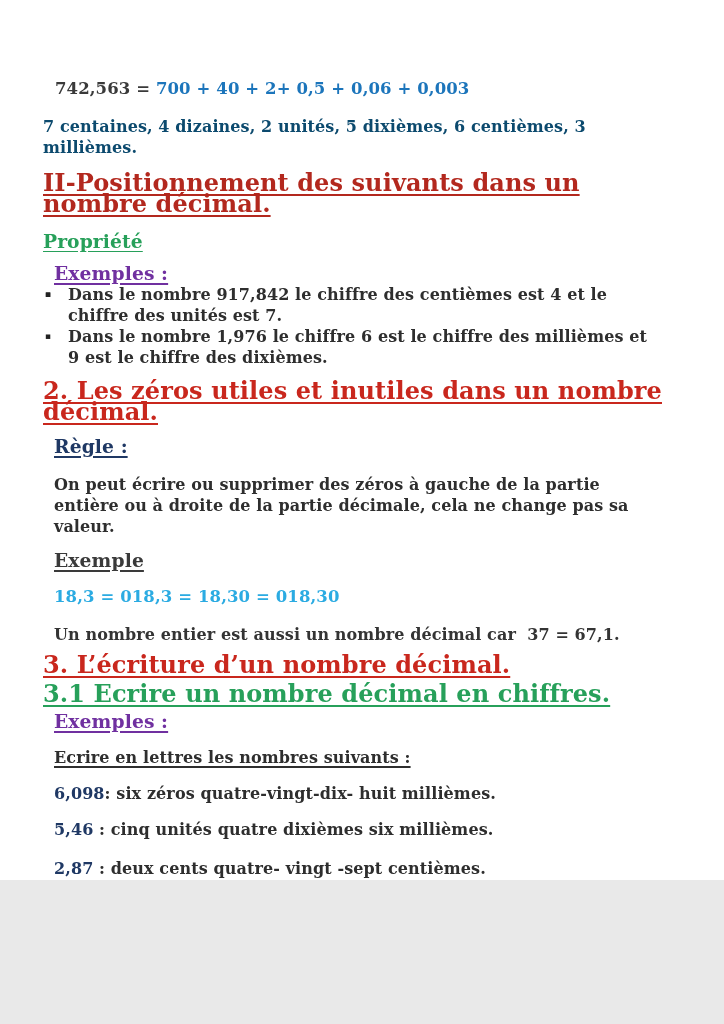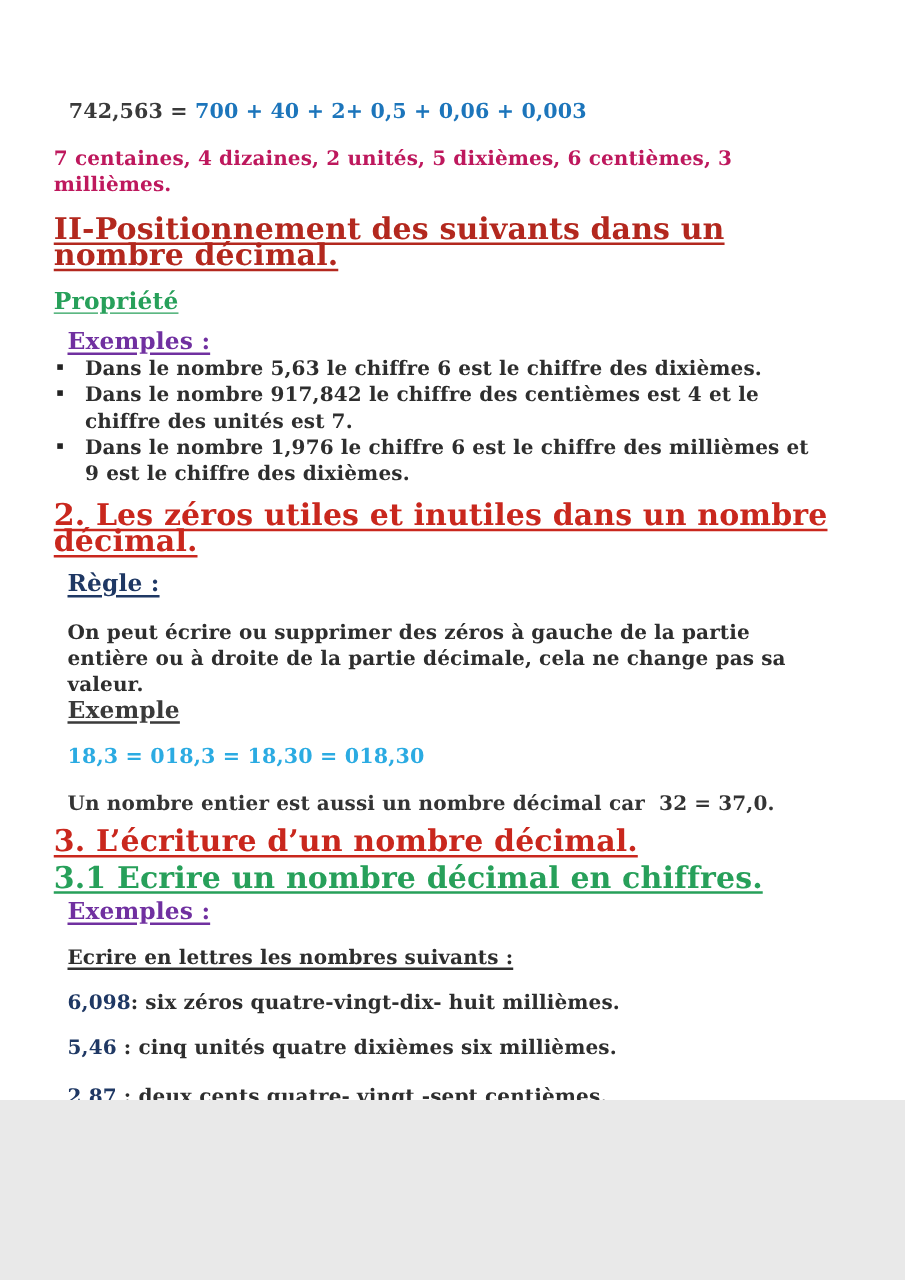--- a/index.html
+++ b/index.html
@@ -22,42 +22,42 @@
   .u { text-decoration:underline; text-underline-offset:3px; text-decoration-thickness:1.5px; }
   .ind { margin-left:11px; }
   .hang { padding-left:12px; text-indent:-12px; }
 
   .c-dark  { color:#3a3a3a; }
   .c-blue  { color:var(--equation_blue,#1c75bb); }
   .c-cyan  { color:var(--light_blue,#2babe2); }
   .c-navy  { color:var(--navy,#1f3864); }
 
   .eq { margin-left:12px; font-size:16.5px; }
-  .decomp { margin-top:17px; color:#be185d; }
+  .decomp { margin-top:17px; color:#0c4a6e; }
 
   .h-red    { margin-top:14px; color:var(--red_heading,#b3281e); }
   .h-red2   { color:var(--red_section,#c9271d); }
   .h-green  { color:var(--green,#27a05a); }
   .h-purple { color:var(--purple,#7030a0); }
   .h-navy   { color:var(--navy,#1f3864); }
   .h-dark   { color:#3a3a3a; }
 
   .m-propriete { margin-top:17px;text-decoration:underline; }
   .m-proptext  { margin-top:17px; max-width:600px; }
   .m-exemples1 { margin-top:11px; }
   .bullets { margin-top:0; list-style:none; }
   .bullets li { position:relative; padding-left:25px; max-width:612px; }
   .bullets li .marker {
     position:absolute; left:2px; top:0;
     font-size:9px; line-height:21px; color:#222;
   }
   .m-h2       { margin-top:12px; }
   .m-regle    { margin-top:14px; }
   .m-regletxt { margin-top:17px; max-width:608px; }
-  .m-exemple  { }
+  .m-exemple  { margin-top:13px; }
   .m-eq2      { margin-top:15px; font-size:16.5px; }
   .m-note     { margin-top:17px; color:#343434; }
   .m-h3       { margin-top:9px; }
   .m-h31      { margin-top:8px; }
   .m-exemples2{ margin-top:7px; }
   .m-exercise { margin-top:15px; }
   .numline    { margin-top:15px; }
 
   .footer {
     position:absolute; left:85px; right:76px; top:972px;
@@ -77,36 +77,36 @@
   <p class="decomp t">7 centaines, 4 dizaines, 2 unités, 5 dixièmes, 6 centièmes, 3 millièmes.</p>
 
   <h2 class="h-red u">II-Positionnement des suivants dans un nombre décimal.</h2>
 
   <h3 class="h-green u m-propriete">Propriété</h3>
 
 
   <h3 class="h-purple u ind m-exemples1">Exemples :</h3>
 
   <ul class="bullets">
-    <li><span class="marker">▪</span><span class="t">Dans le nombre 5,63 le chiffre 6 est le chiffre des dixièmes.</span></li>
+    <li><span class="marker">▪</span></li>
     <li><span class="marker">▪</span><span class="t">Dans le nombre 917,842 le chiffre des centièmes est 4 et le chiffre des unités est 7.</span></li>
     <li><span class="marker">▪</span><span class="t">Dans le nombre 1,976 le chiffre 6 est le chiffre des millièmes et 9 est le chiffre des dixièmes.</span></li>
   </ul>
 
   <h2 class="h-red2 u m-h2">2. Les zéros utiles et inutiles dans un nombre décimal.</h2>
 
   <h3 class="h-navy u ind m-regle">Règle :</h3>
 
   <p class="ind m-regletxt t">On peut écrire ou supprimer des zéros à gauche de la partie entière ou à droite de la partie décimale, cela ne change pas sa valeur.</p>
 
   <h3 class="h-dark u ind m-exemple">Exemple</h3>
 
   <p class="c-cyan ind m-eq2 t">18,3 = 018,3 = 18,30 = 018,30</p>
 
-  <p class="ind m-note t">Un nombre entier est aussi un nombre décimal car  32 = 37,0.</p>
+  <p class="ind m-note t">Un nombre entier est aussi un nombre décimal car  37 = 67,1.</p>
 
   <h2 class="h-red2 u m-h3">3. L’écriture d’un nombre décimal.</h2>
 
   <h2 class="h-green u m-h31">3.1 Ecrire un nombre décimal en chiffres.</h2>
 
   <h3 class="h-purple u ind m-exemples2">Exemples :</h3>
 
   <p class="u ind m-exercise t">Ecrire en lettres les nombres suivants :</p>
 
   <p class="numline ind"><span class="c-navy t">6,098</span><span class="t">: </span><span class="t">six zéros quatre-vingt-dix- huit millièmes.</span></p>

